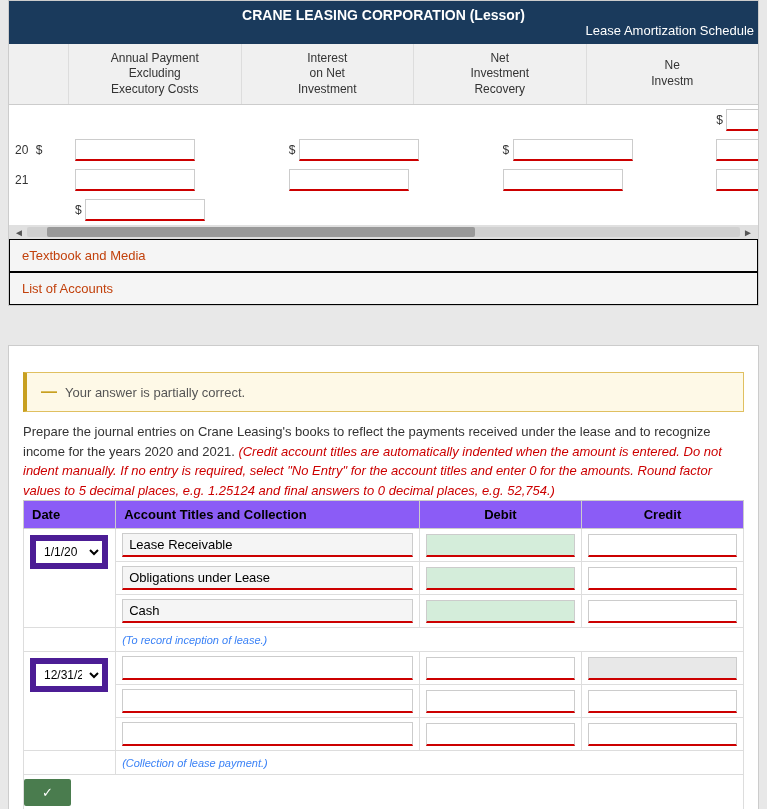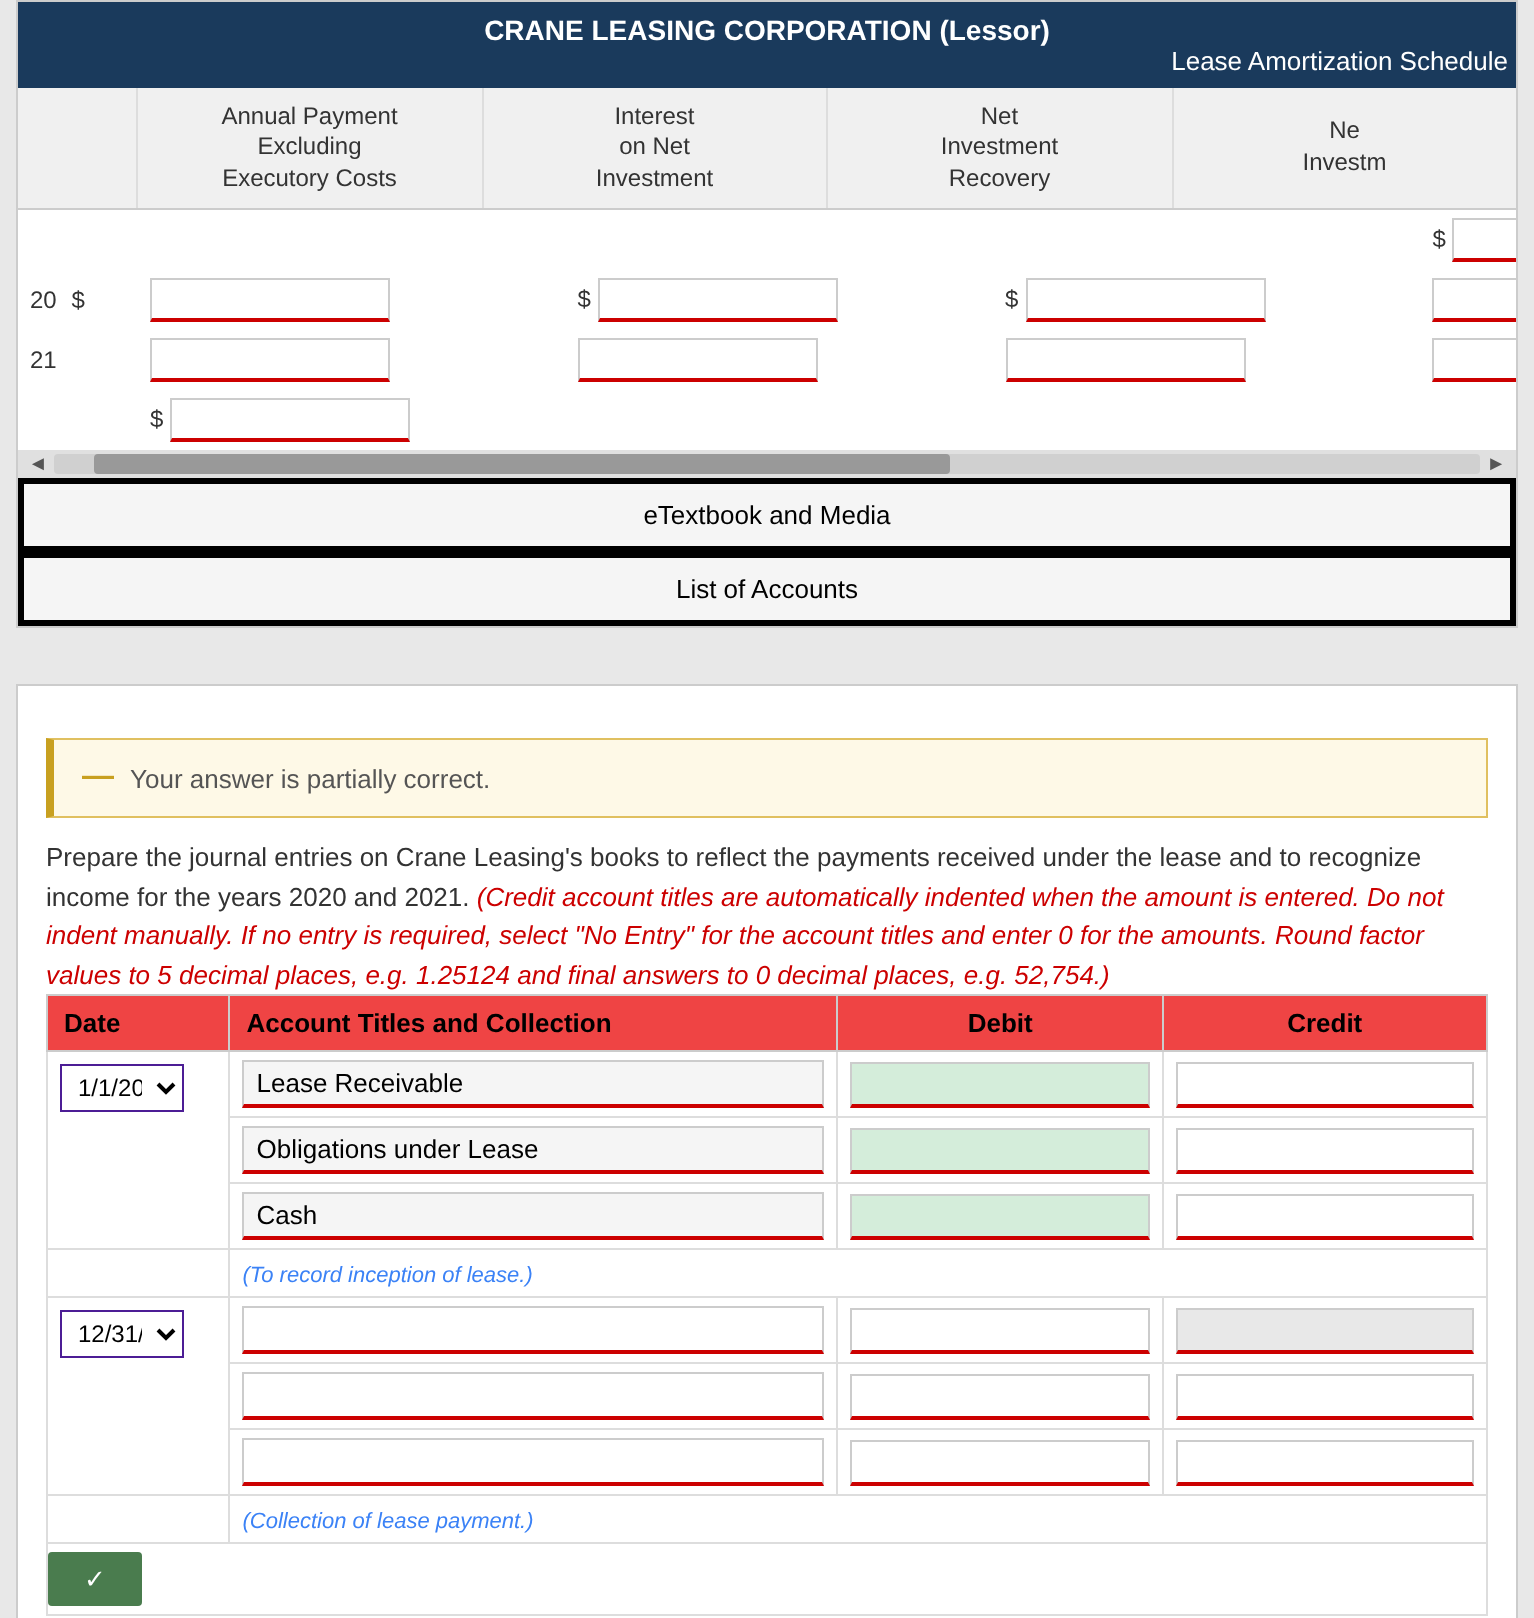--- a/index.html
+++ b/index.html
@@ -60,26 +60,26 @@
       width: 60%;
       border-radius: 2px;
       position: absolute;
       left: 20px;
     }
     .scroll-arrow { font-size: 10px; color: #555; cursor: pointer; padding: 0 3px; }
 
     .btn-row { display: flex; flex-direction: column; gap: 0; }
     .expand-btn {
       background: #f5f5f5;
-      border: 3px solid #000000;
+      border: 1px solid #000000;
       padding: 8px 12px;
-      text-align: center;
+      text-align: left;
       cursor: pointer;
       font-size: 13px;
-      color: #000000;
+      color: #c2410c;
       width: 100%;
     }
 
     
     .partial-notice {
       background: #fef9e7;
       border: 1px solid #e0c060;
       border-left: 4px solid #c8a020;
       padding: 10px 14px;
       margin: 12px 0 10px 0;
@@ -89,36 +89,36 @@
       font-size: 13px;
       color: #555;
     }
     .notice-dash { color: #c8a020; font-weight: bold; font-size: 16px; }
 
     
     .instructions { font-size: 13px; color: #333; margin-bottom: 0; line-height: 1.5; }
     .instructions .red-italic { color: #c00; font-style: italic; font-weight: normal; }
     .journal-table { width: 100%; border-collapse: collapse; }
     .journal-table th {
-      background: #ef4444;
+      background: #8b5cf6;
       border: 1px solid #ccc;
       padding: 6px 8px;
       text-align: left;
       font-size: 13px;
       font-weight: bold;
     }
     .journal-table td { border: 1px solid #ddd; padding: 4px 6px; vertical-align: middle; }
 
     .date-select {
-      border: 1px solid #4c1d95;
+      border: 6px solid #4c1d95;
       padding: 3px 4px;
       font-size: 12px;
       background: #fff;
       cursor: pointer;
-      width: 62px;
+      width: 78px;
     }
 
     .account-input {
       border: 1px solid #ccc;
       border-bottom: 2px solid #c00;
       padding: 3px 6px;
       width: 100%;
       font-size: 13px;
       outline: none;
       background: #fff;
@@ -143,21 +143,21 @@
       width: 100%;
       font-size: 12px;
       outline: none;
       background: #fff;
     }
     .credit-input.gray-bg { background: #e8e8e8; }
 
     .note-text { font-size: 11px; color: #3b82f6; font-style: italic; padding: 4px 0; }
 
     .page-wrap { padding: 0 8px 8px 8px; background: #e8e8e8; }
-    .white-card { background: #fff; padding: 10px 14px; border: 1px solid #ccc; margin-bottom: 12px; }
+    .white-card { background: #fff; padding: 10px 14px; border: 1px solid #ccc; margin-bottom: 23px; }
     .white-card2 { background: #fff; padding: 14px; border: 1px solid #ccc; }
 
     .dollar-prefix { font-size: 12px; color: #333; }
   </style>
 </head>
 <body>
 
 <div class="page-wrap">
 
   <div class="white-card" style="padding:0; overflow:hidden;">

